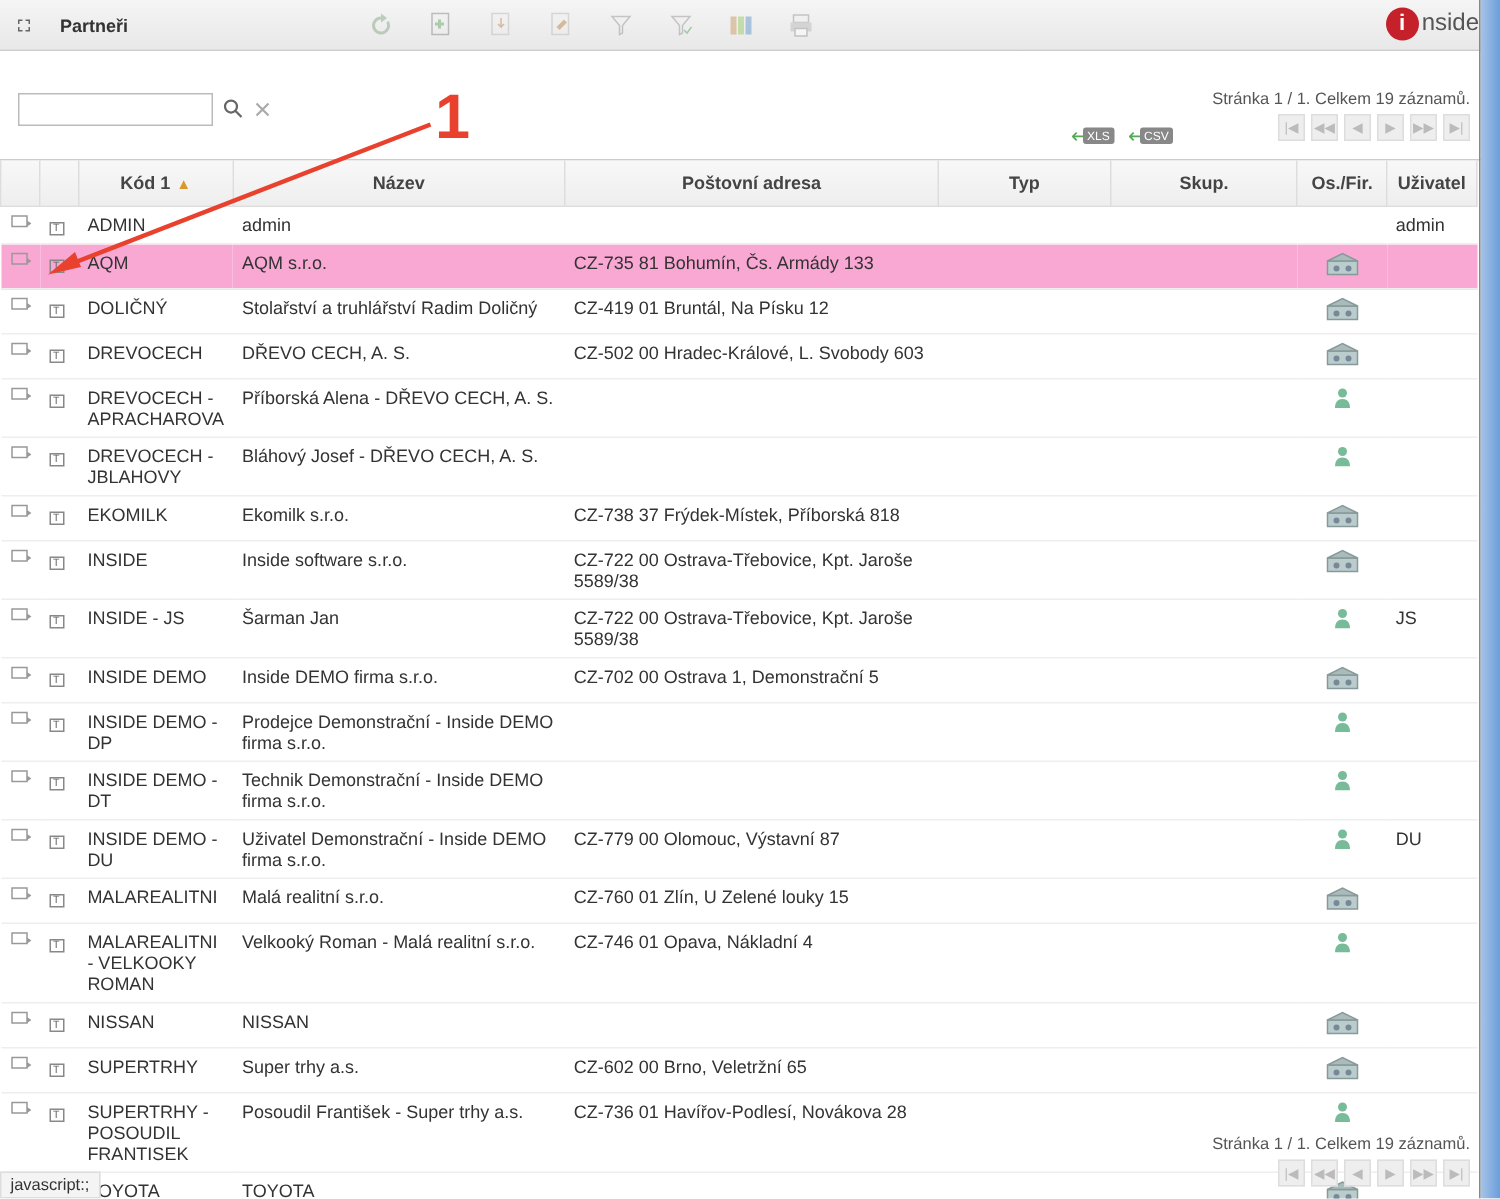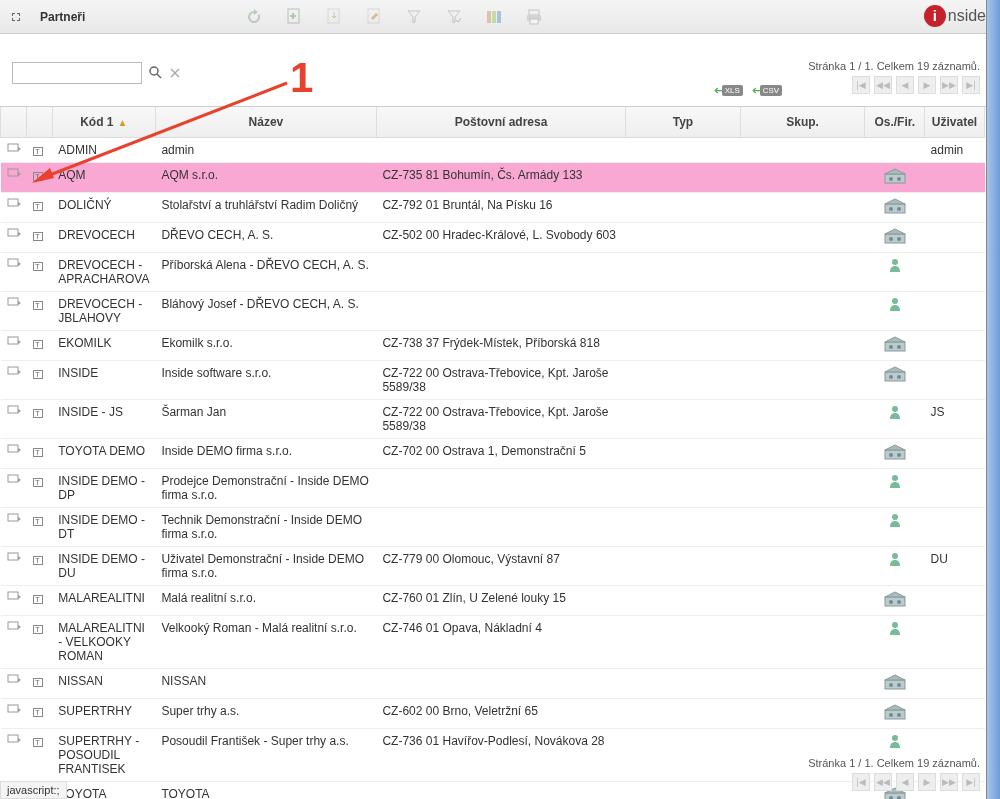--- a/index.html
+++ b/index.html
@@ -199,21 +199,21 @@
           <td></td>
         </tr>
         <tr>
           <td><span class="row-icon ricon-r"><svg width="14" height="11" viewBox="0 0 14 11">
                 <rect x="1" y="1" width="10" height="7" fill="none" stroke="#999"></rect>
                 <path d="M11 4l3 2-3 2z" fill="#999"></path>
               </svg></span></td>
           <td><span class="ricon-t">T</span></td>
           <td>DOLIČNÝ</td>
           <td>Stolařství a truhlářství Radim Doličný</td>
-          <td>CZ-792 01 Bruntál, Na Písku 16</td>
+          <td>CZ-419 01 Bruntál, Na Písku 12</td>
           <td></td>
           <td></td>
           <td style="text-align:center"><span class="osfir-icon"><svg class="osfir-company" viewBox="0 0 22 16">
                 <rect x="1" y="6" width="20" height="9" fill="#bcc" stroke="#899"></rect>
                 <polygon points="1,6 11,1 21,6" fill="#abb" stroke="#899"></polygon>
                 <circle cx="7" cy="11" r="2" fill="#789"></circle>
                 <circle cx="15" cy="11" r="2" fill="#789"></circle>
               </svg></span></td>
           <td></td>
         </tr>
@@ -324,21 +324,21 @@
                 <path d="M1 14c0-4 2-6 5-6s5 2 5 6z" fill="#7b9"></path>
               </svg></span></td>
           <td>JS</td>
         </tr>
         <tr>
           <td><span class="row-icon ricon-r"><svg width="14" height="11" viewBox="0 0 14 11">
                 <rect x="1" y="1" width="10" height="7" fill="none" stroke="#999"></rect>
                 <path d="M11 4l3 2-3 2z" fill="#999"></path>
               </svg></span></td>
           <td><span class="ricon-t">T</span></td>
-          <td>TOYOTA DEMO</td>
+          <td>INSIDE DEMO</td>
           <td>Inside DEMO firma s.r.o.</td>
           <td>CZ-702 00 Ostrava 1, Demonstrační 5</td>
           <td></td>
           <td></td>
           <td style="text-align:center"><span class="osfir-icon"><svg class="osfir-company" viewBox="0 0 22 16">
                 <rect x="1" y="6" width="20" height="9" fill="#bcc" stroke="#899"></rect>
                 <polygon points="1,6 11,1 21,6" fill="#abb" stroke="#899"></polygon>
                 <circle cx="7" cy="11" r="2" fill="#789"></circle>
                 <circle cx="15" cy="11" r="2" fill="#789"></circle>
               </svg></span></td>

